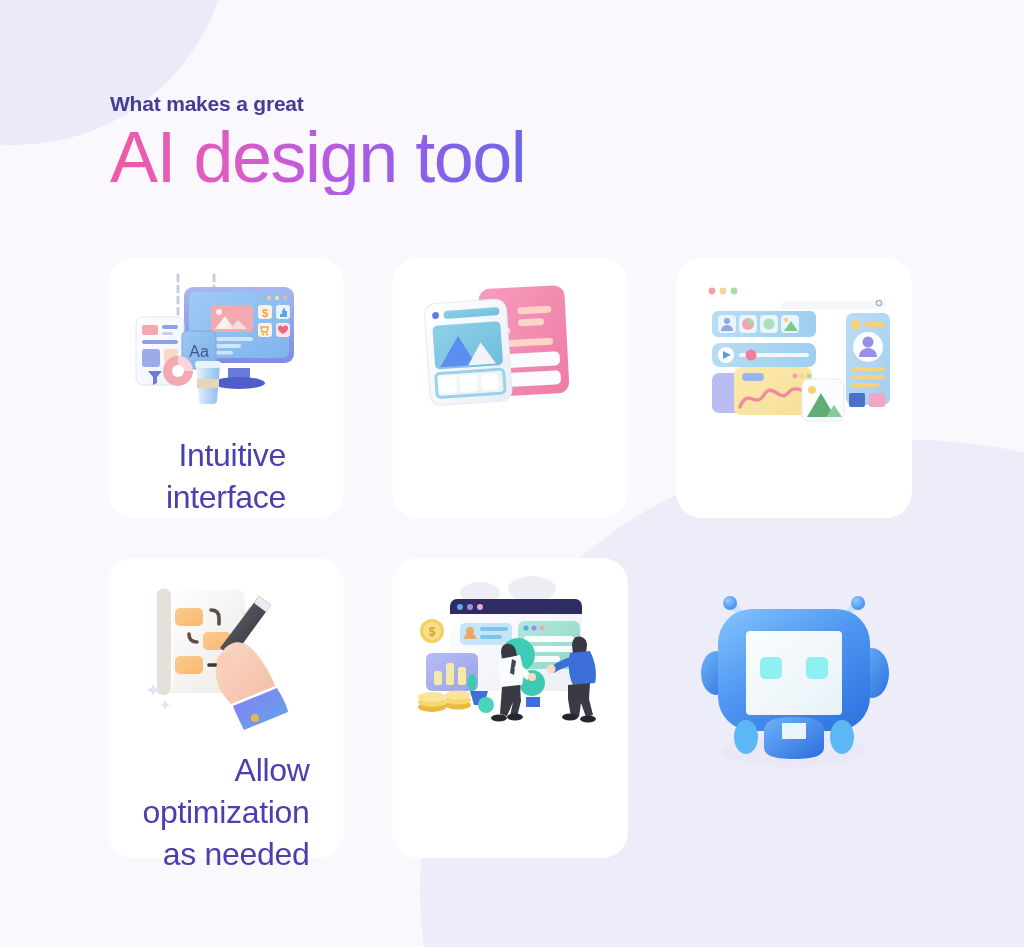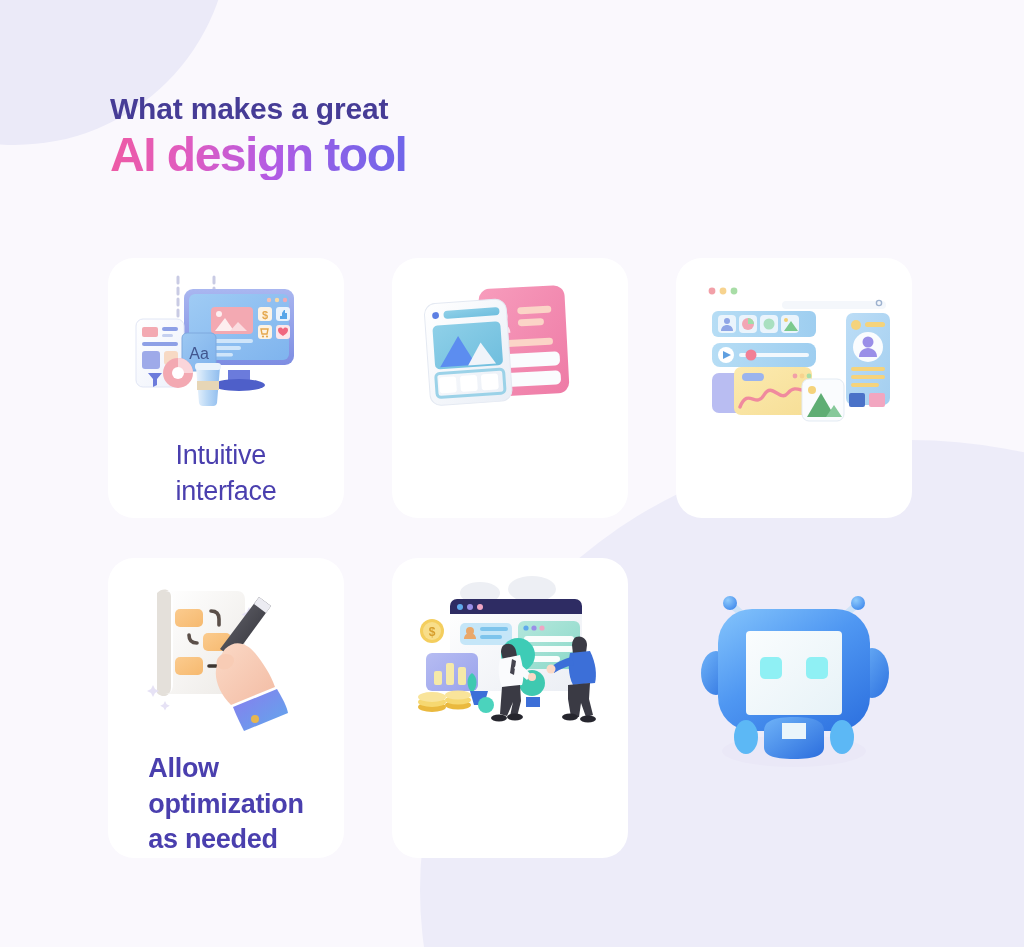--- a/index.html
+++ b/index.html
@@ -20,25 +20,25 @@
   .blob-br {
     position:absolute; width:980px; height:900px; border-radius:50%;
     left:420px; top:440px; background:#EDECF9;
   }
 
   
   .page { position:relative; z-index:2; width:1024px; height:947px; }
 
   .headings { position:absolute; left:110px; top:92px; }
   .kicker {
-    font-size:30px; font-weight:bold; color:#463C96;
+    font-size:21px; font-weight:bold; color:#463C96;
     letter-spacing:-0.2px; line-height:1.1;
   }
   .title {
-    font-size:48px; font-weight:bold; line-height:1.02;
+    font-size:72px; font-weight:normal; line-height:1.02;
     margin-top:6px; letter-spacing:-1.5px;
     background:linear-gradient(95deg,#EE5BA4 0%,#E05CC0 26%,#B35BE4 55%,#8362E8 80%,#6F66EA 100%);
     -webkit-background-clip:text; background-clip:text;
     -webkit-text-fill-color:transparent; color:transparent;
     display:inline-block;
   }
 
   .grid {
     position:absolute; left:108px; top:258px;
     width:808px;
@@ -51,25 +51,25 @@
     background:#FFFFFF; border-radius:26px;
     display:flex; flex-direction:column; align-items:center;
     padding-top:12px;
   }
   .card.ghost { background:transparent; }
   .card-art {
     height:150px; width:210px; position:relative;
     display:flex; align-items:center; justify-content:center;
   }
   .card-label {
-    font-size:27px; line-height:1.32; color:#4A3FAE;
-    text-align:left; margin-top:18px; letter-spacing:-0.3px;
+    font-size:32px; line-height:1.32; color:#4A3FAE;
+    text-align:right; margin-top:18px; letter-spacing:-0.3px;
   }
   .card.r2 .card-art { height:155px; }
-  .card.r2 .card-label { margin-top:29px;font-weight:bold; }
+  .card.r2 .card-label { margin-top:29px; }
 
   svg { display:block; overflow:visible; }
 </style>
 </head>
 <body>
 
 <div class="bg-layer">
   <div class="blob-tl"></div>
   <div class="blob-br"></div>
 </div>

